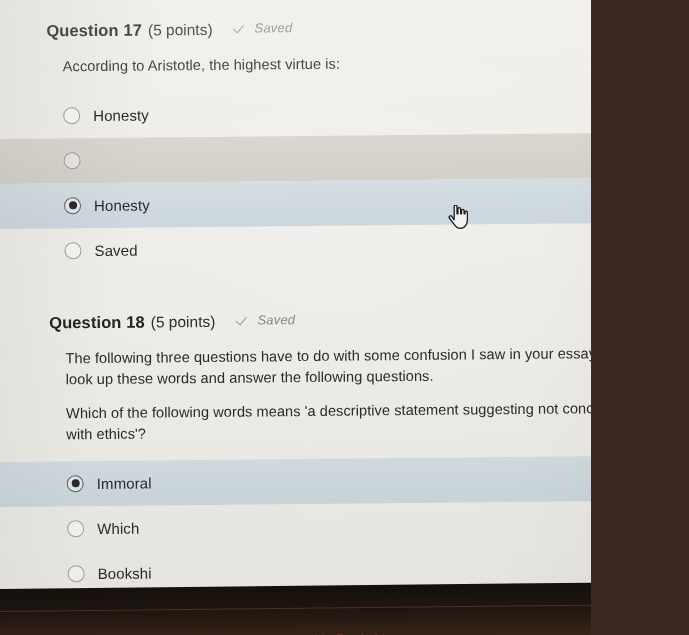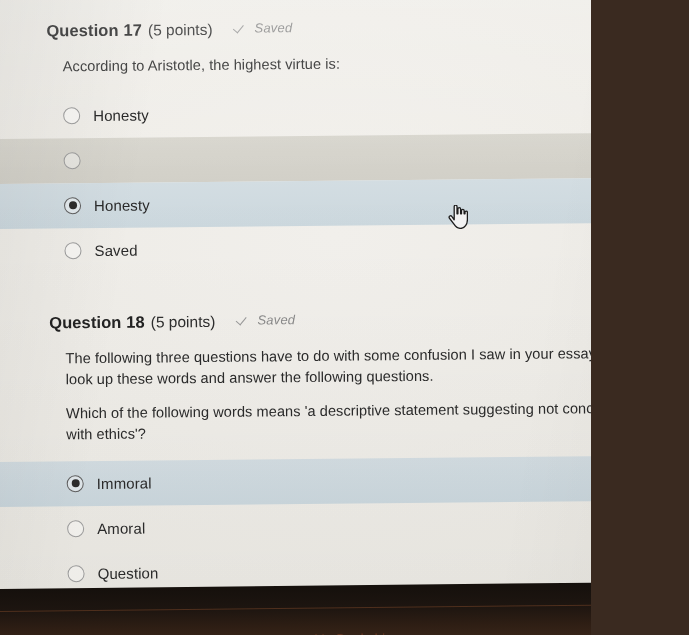--- a/index.html
+++ b/index.html
@@ -296,26 +296,26 @@
 
         <div class="options">
           <div class="option-row selected narrow">
             <span class="band"></span>
             <span class="radio checked"></span>
             <span class="option-label">Immoral</span>
           </div>
           <div class="option-row">
 
             <span class="radio"></span>
-            <span class="option-label">Amoral</span>
+            <span class="option-label">Which</span>
           </div>
           <div class="option-row">
 
             <span class="radio"></span>
-            <span class="option-label">Question</span>
+            <span class="option-label">Bookshi</span>
           </div>
         </div>
       </div>
 
     </div>
 
     <div id="page-shade"></div>
   </div>
 
   <div id="cursor">

